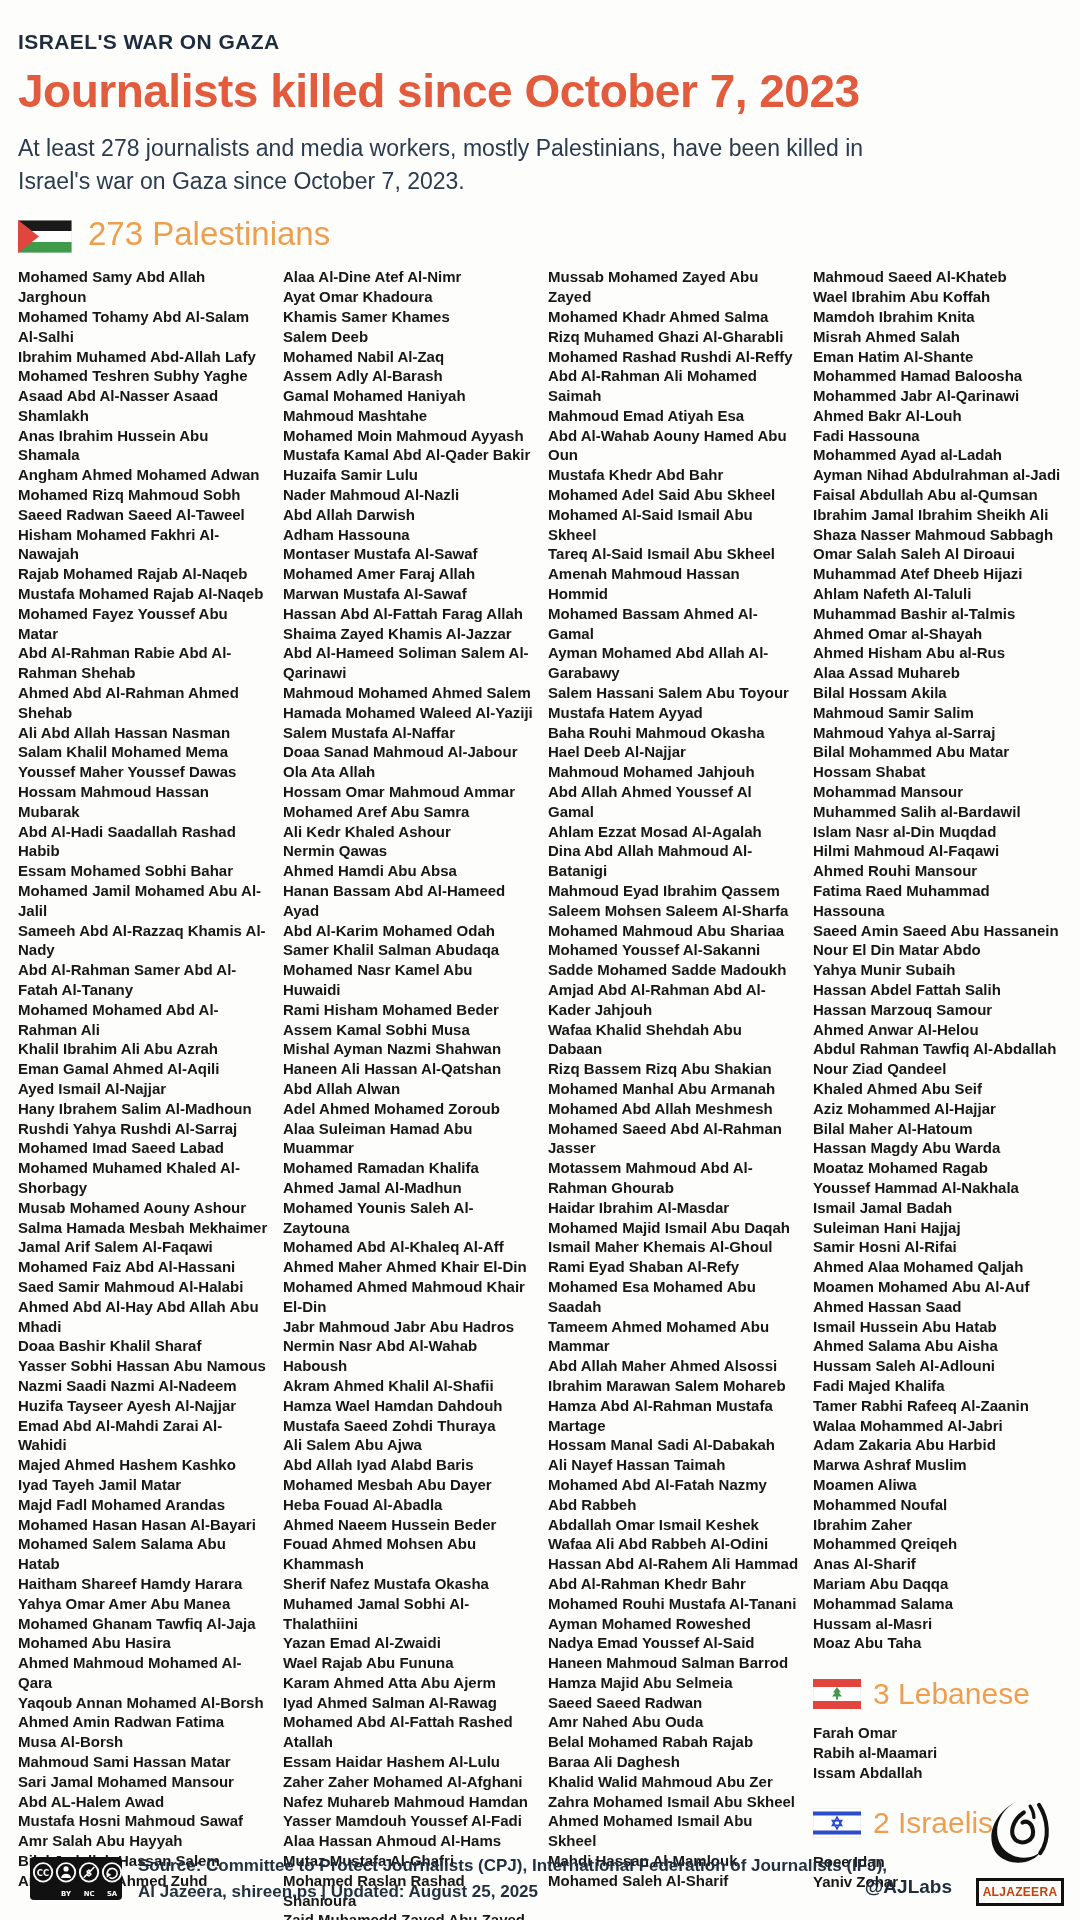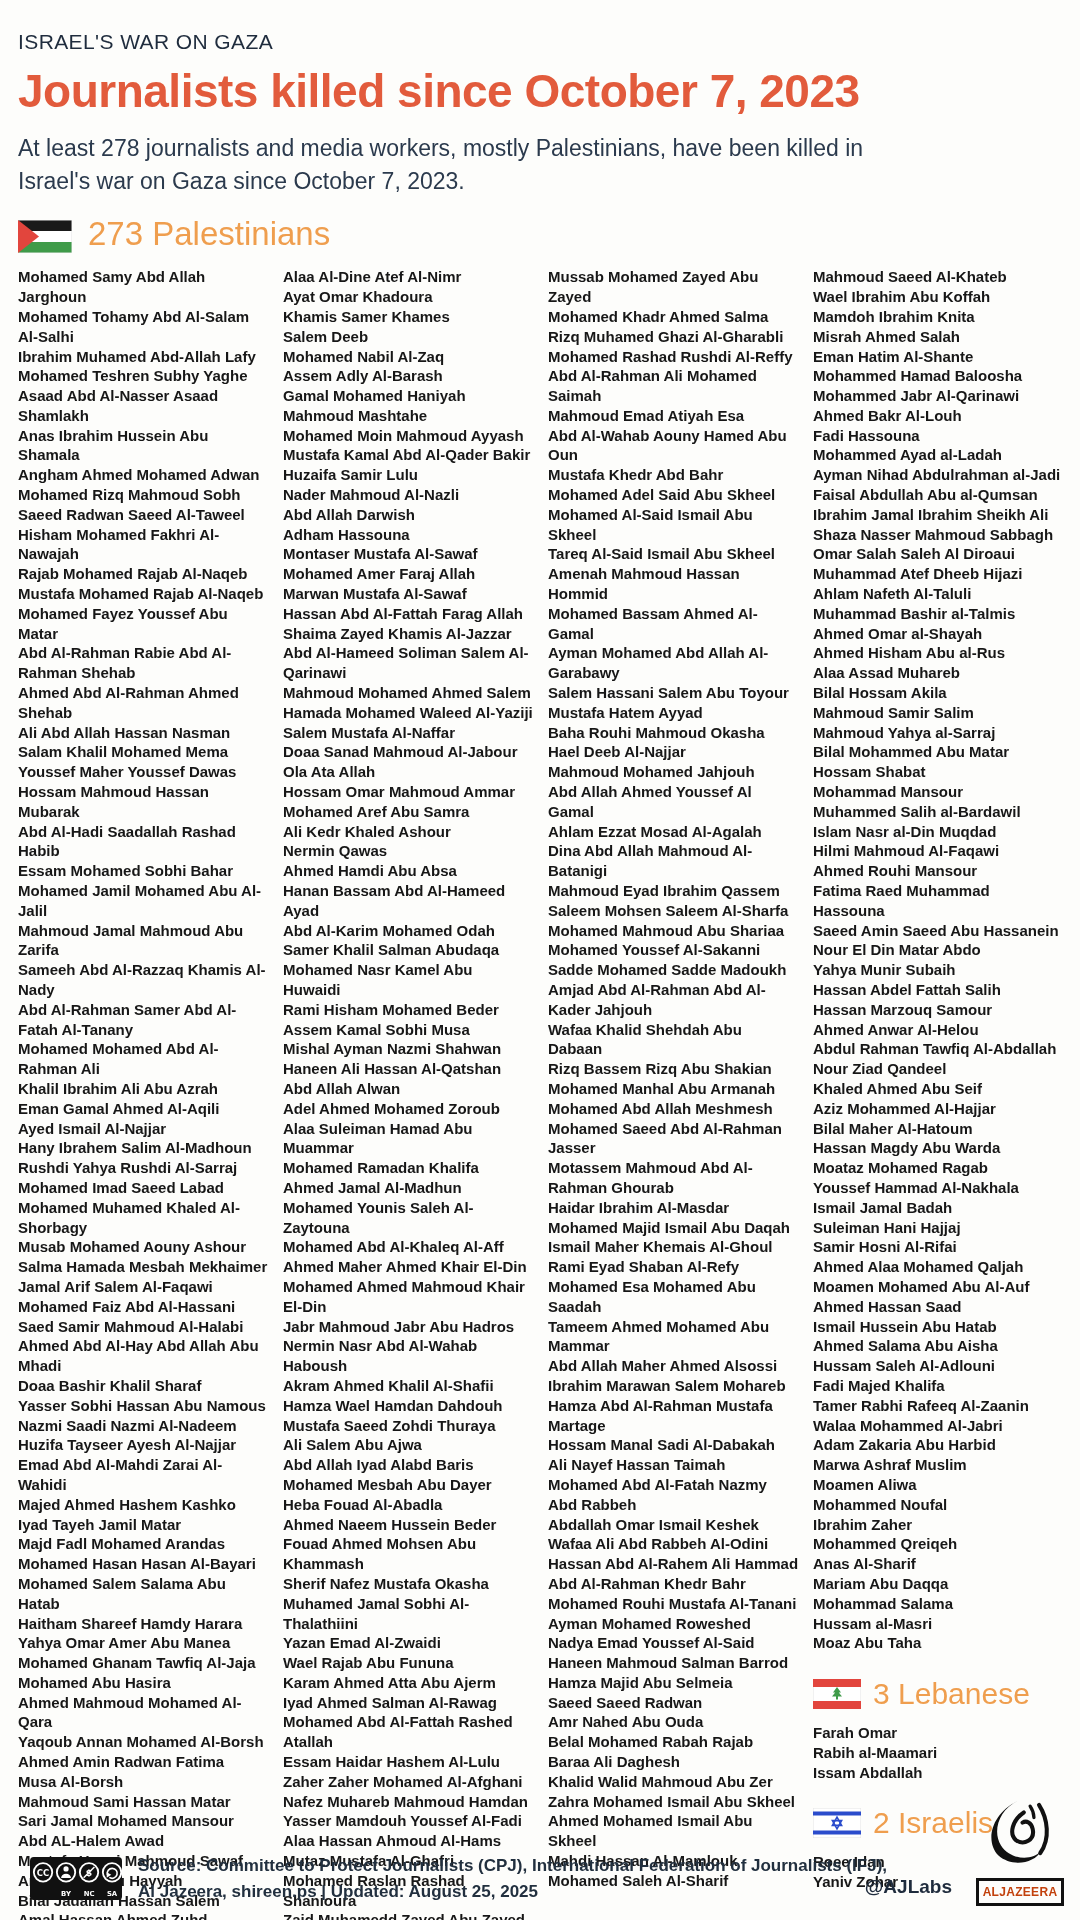--- a/index.html
+++ b/index.html
@@ -1,19 +1,19 @@
 <!DOCTYPE html>
 <html><head>
 <meta charset="utf-8">
 <style>
   html,body{margin:0;padding:0;background:#e9e9e9;}
   .page{position:relative;width:1080px;height:1920px;background:#fdfdfb;overflow:hidden;
         font-family:"Liberation Sans",sans-serif;margin:0 auto;}
   .header{padding:30px 20px 0 18px;}
-  .kicker{font-size:21px;font-weight:400;color:#1f2c3d;letter-spacing:.4px;}
+  .kicker{font-size:21px;font-weight:700;color:#1f2c3d;letter-spacing:.4px;}
   .title{font-size:46px;font-weight:600;color:#e25b3c;margin-top:10px;letter-spacing:-.5px;}
   .subtitle{font-size:23px;font-weight:500;color:#2b3a4d;line-height:1.42;margin-top:14px;max-width:915px;}
   .section-head{display:flex;align-items:flex-end;gap:16px;margin:18px 0 0 18px;}
   .section-head .count{font-size:33px;font-weight:500;color:#ef9e4e;}
   .flag{flex:0 0 auto;display:block;}
   .columns{display:flex;gap:14px;padding:0 14px 0 18px;margin-top:14px;}
   .col{width:251px;flex:0 0 251px;overflow:hidden;}
   .name{font-size:15px;font-weight:700;color:#171717;line-height:19.8px;}
   .sub-section{margin-top:24px;}
   .sub-head{display:flex;align-items:center;gap:12px;margin-bottom:12px;}
@@ -65,21 +65,20 @@
         <div class="name">Mohamed Fayez Youssef Abu Matar</div>
         <div class="name">Abd Al-Rahman Rabie Abd Al-Rahman Shehab</div>
         <div class="name">Ahmed Abd Al-Rahman Ahmed Shehab</div>
         <div class="name">Ali Abd Allah Hassan Nasman</div>
         <div class="name">Salam Khalil Mohamed Mema</div>
         <div class="name">Youssef Maher Youssef Dawas</div>
         <div class="name">Hossam Mahmoud Hassan Mubarak</div>
         <div class="name">Abd Al-Hadi Saadallah Rashad Habib</div>
         <div class="name">Essam Mohamed Sobhi Bahar</div>
         <div class="name">Mohamed Jamil Mohamed Abu Al-Jalil</div>
-        <div class="name">Mahmoud Jamal Mahmoud Abu Zarifa</div>
         <div class="name">Sameeh Abd Al-Razzaq Khamis Al-Nady</div>
         <div class="name">Abd Al-Rahman Samer Abd Al-Fatah Al-Tanany</div>
         <div class="name">Mohamed Mohamed Abd Al-Rahman Ali</div>
         <div class="name">Khalil Ibrahim Ali Abu Azrah</div>
         <div class="name">Eman Gamal Ahmed Al-Aqili</div>
         <div class="name">Ayed Ismail Al-Najjar</div>
         <div class="name">Hany Ibrahem Salim Al-Madhoun</div>
         <div class="name">Rushdi Yahya Rushdi Al-Sarraj</div>
         <div class="name">Mohamed Imad Saeed Labad</div>
         <div class="name">Mohamed Muhamed Khaled Al-Shorbagy</div>

